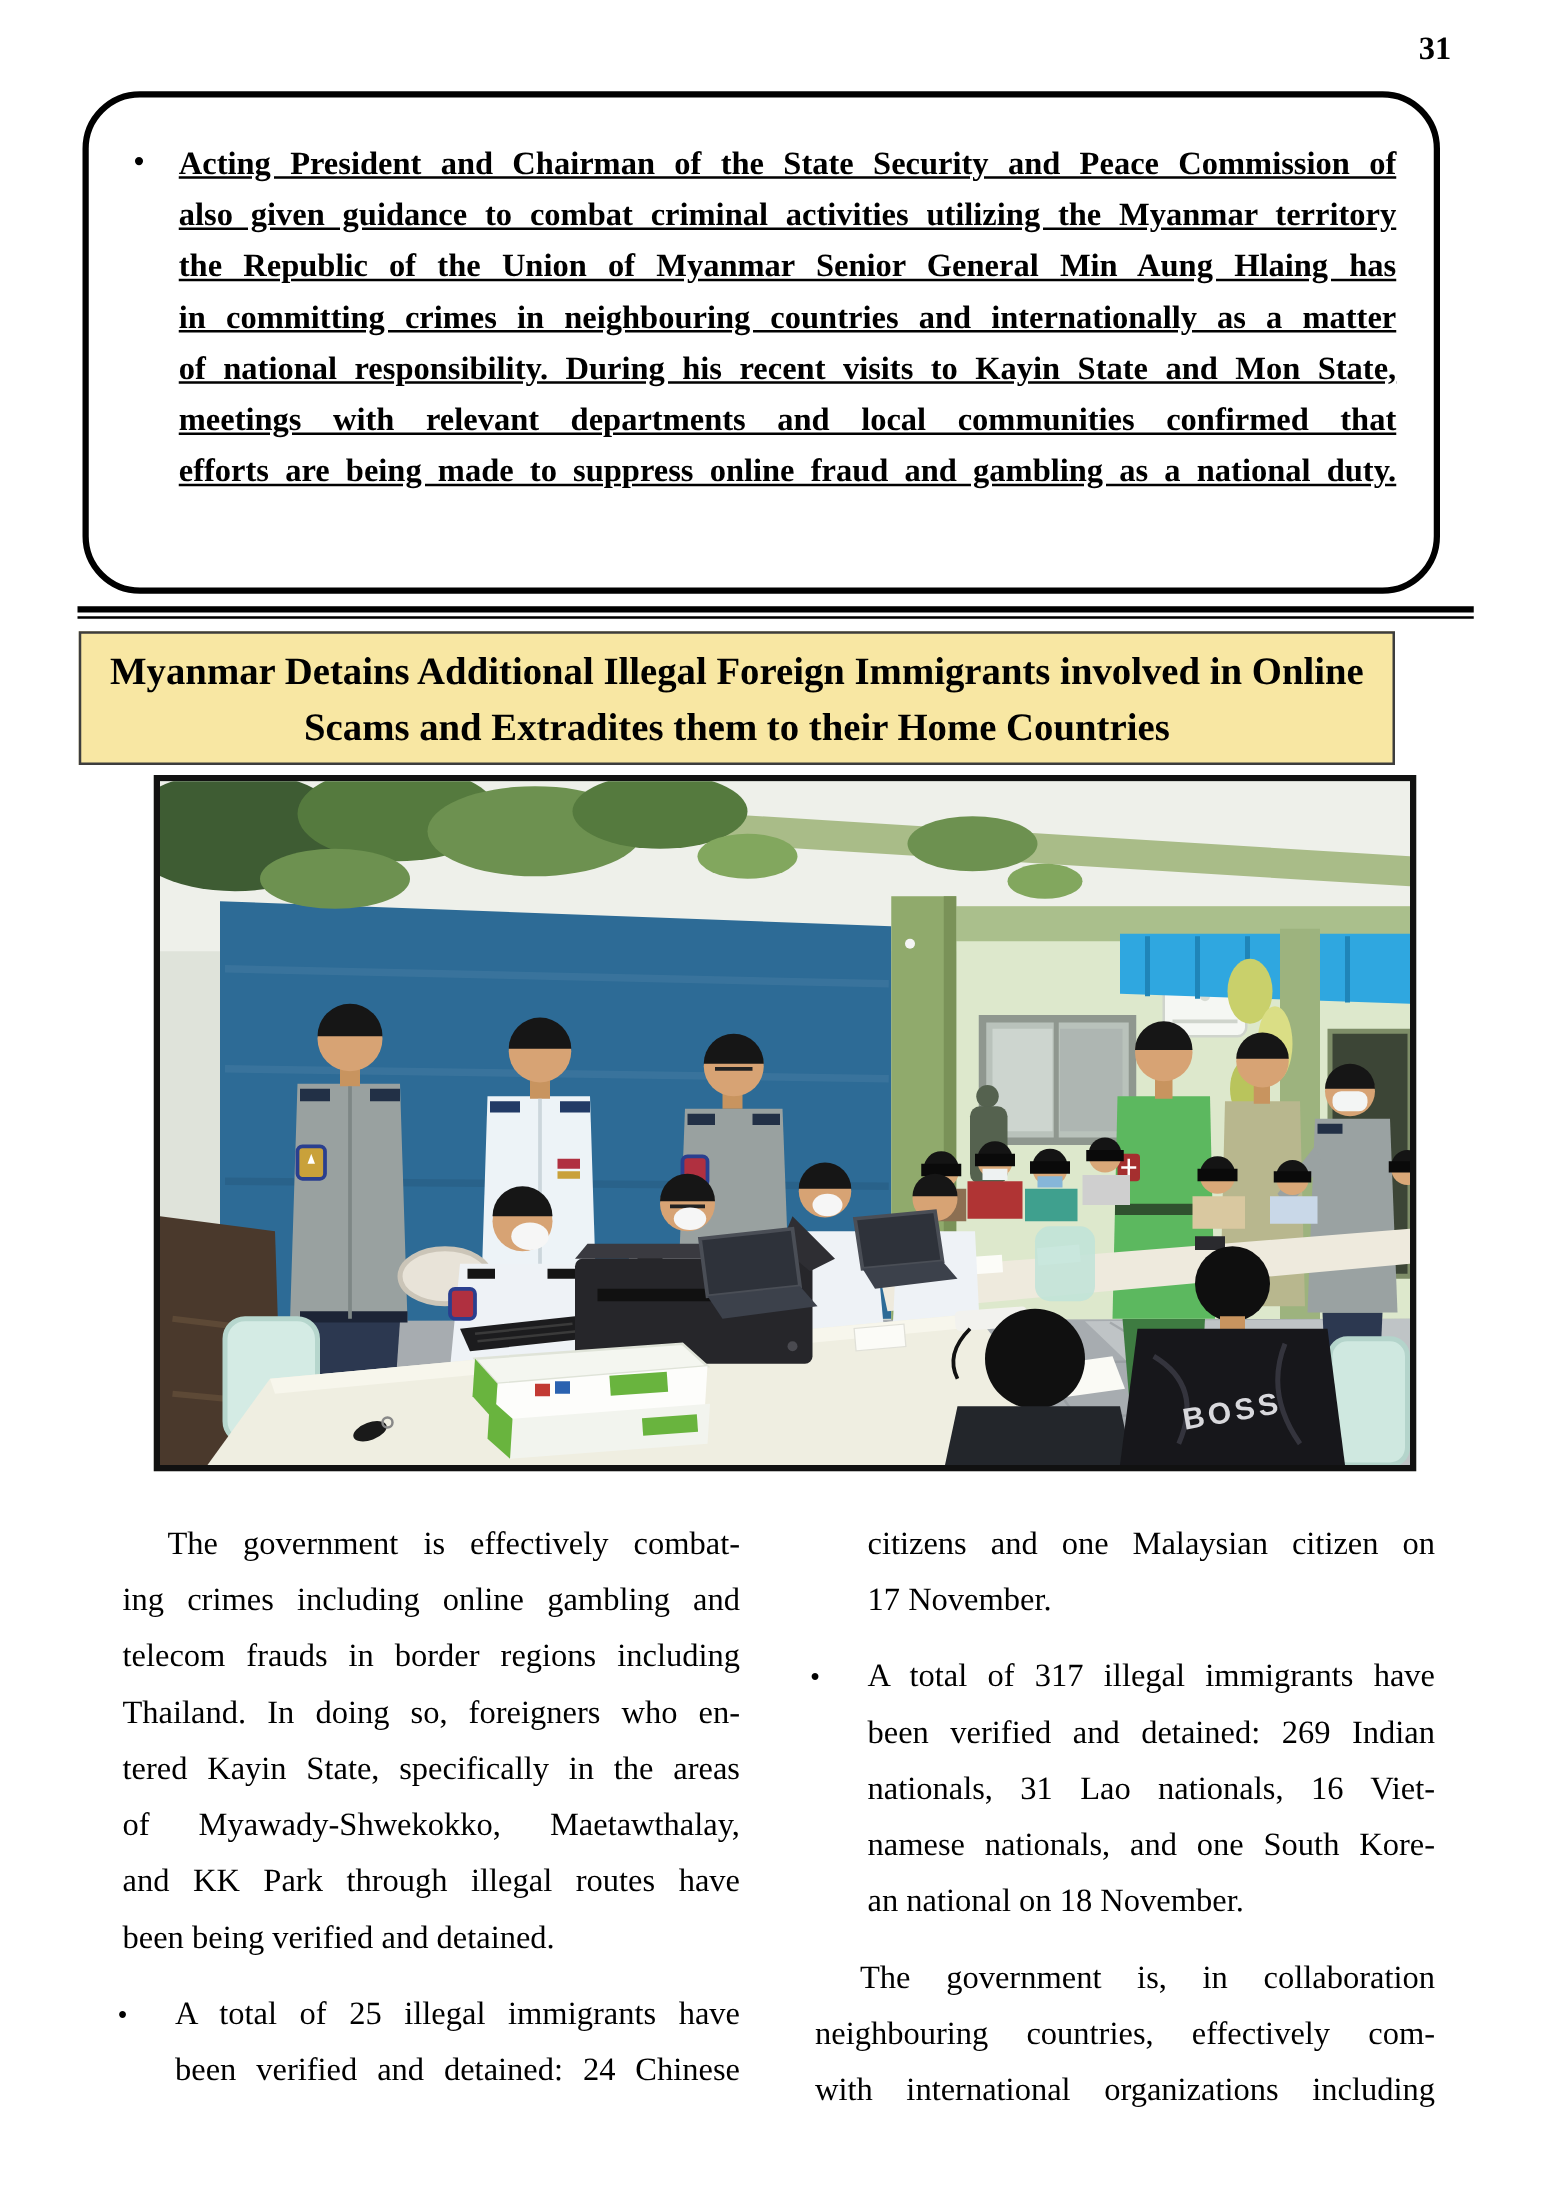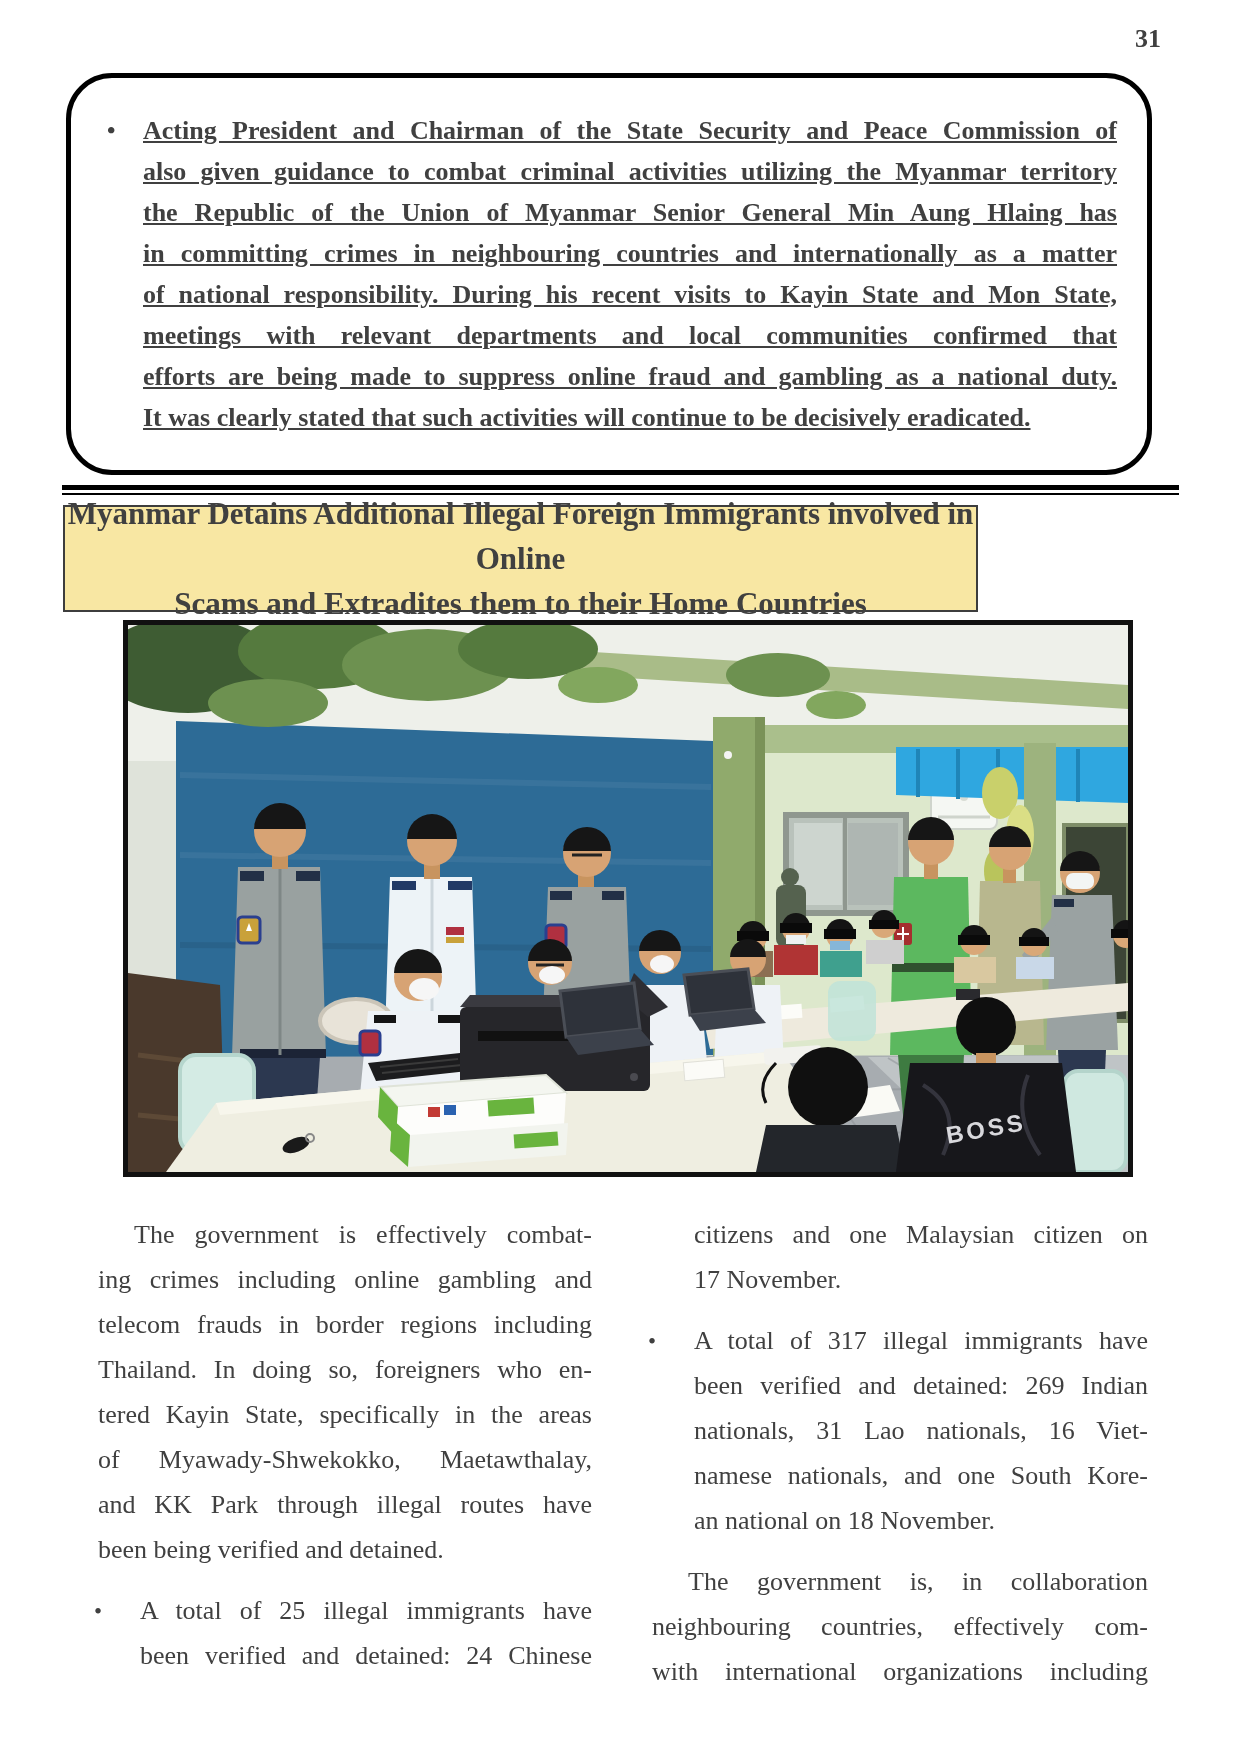--- a/index.html
+++ b/index.html
@@ -1,21 +1,21 @@
 <!DOCTYPE html>
 <html><head>
 <meta charset="utf-8">
 <style>
   html,body{margin:0;padding:0;background:#ffffff;}
   .page{
     position:relative;
     width:1241px;height:1755px;
     background:#ffffff;
     font-family:"Liberation Serif","DejaVu Serif",serif;
-    color:#404040;
+    color:#000000;
     overflow:hidden;
   }
   .page-number{
     position:absolute;top:24px;right:80px;
     font-size:26px;font-weight:700;
   }
   
   .lead-box{
     position:absolute;left:66px;top:73px;width:1086px;height:402px;
     border:5px solid #000;border-radius:46px;
@@ -31,21 +31,21 @@
   
   .tline{text-align:justify;text-align-last:justify;}
   .tline.lastline{text-align-last:left;}
   .tline.indent{text-indent:36px;}
   
   .double-rule{position:absolute;left:62px;top:485px;width:1117px;}
   .rule-thick{height:5px;background:#000;}
   .rule-thin{height:2px;background:#000;margin-top:3px;}
   
   .headline-box{
-    position:absolute;left:63px;top:505px;width:915px;height:107px;
+    position:absolute;left:63px;top:505px;width:1053px;height:107px;
     box-sizing:border-box;
     background:#F8E7A3;border:2px solid #3D3D3D;
     display:flex;flex-direction:column;justify-content:center;
     text-align:center;
   }
   .headline-line{font-size:31px;font-weight:700;line-height:45px;}
   
   .photo-frame{
     position:absolute;left:123px;top:620px;margin:0;
     width:1000px;height:547px;
@@ -81,21 +81,20 @@
     <div class="lead-item">
       <span class="lead-bullet">•</span>
       <div class="lead-text">
           <div class="tline">Acting President and Chairman of the State Security and Peace Commission of</div>
           <div class="tline">also given guidance to combat criminal activities utilizing the Myanmar territory</div>
           <div class="tline">the Republic of the Union of Myanmar Senior General Min Aung Hlaing has</div>
           <div class="tline">in committing crimes in neighbouring countries and internationally as a matter</div>
           <div class="tline">of national responsibility. During his recent visits to Kayin State and Mon State,</div>
           <div class="tline">meetings with relevant departments and local communities confirmed that</div>
           <div class="tline">efforts are being made to suppress online fraud and gambling as a national duty.</div>
-          <div class="tline lastline">It was clearly stated that such activities will continue to be decisively eradicated.</div>
         </div>
     </div>
   </div>
 
   <div class="double-rule">
     <div class="rule-thick" style="background: rgb(0, 0, 0);"></div>
     <div class="rule-thin" style="background: rgb(0, 0, 0);"></div>
   </div>
 
   <div class="headline-box" style="background: rgb(248, 231, 163); border-color: rgb(61, 61, 61);">

